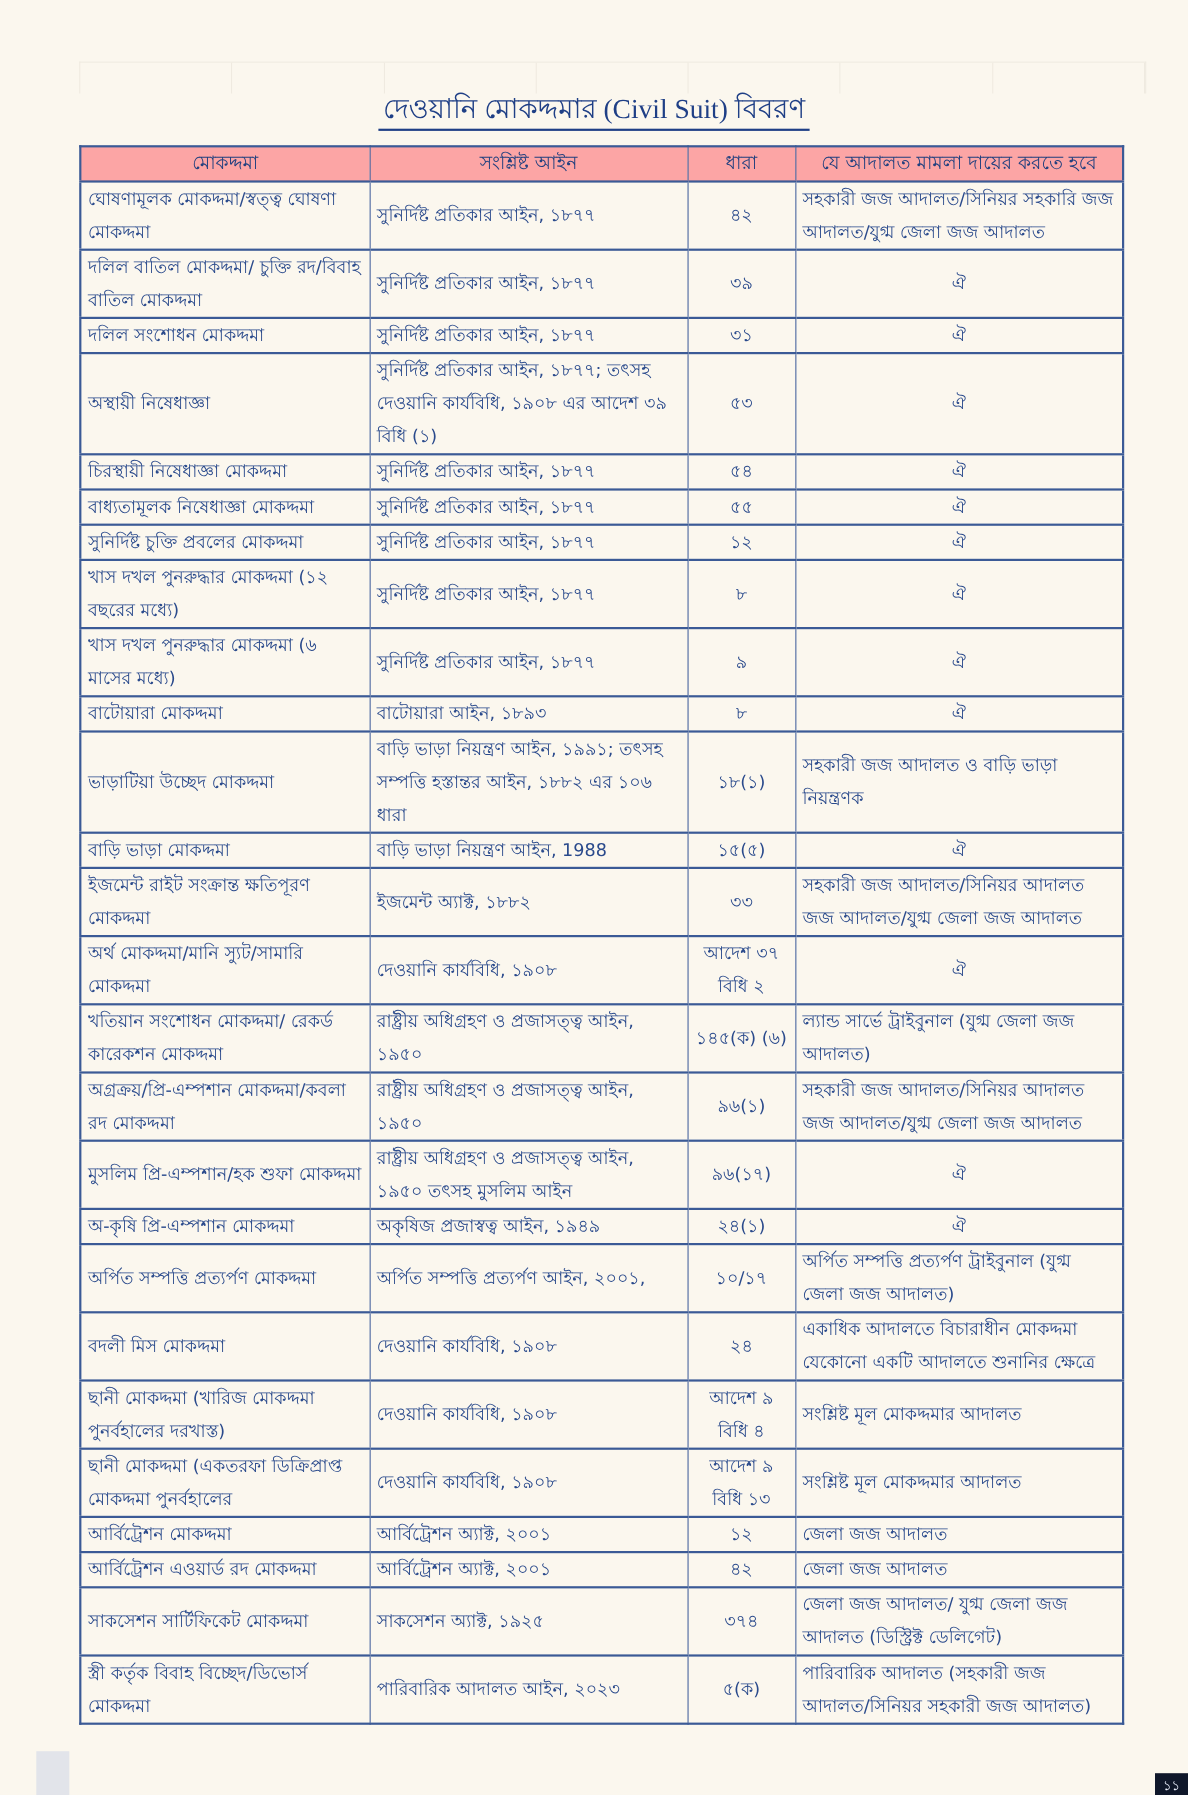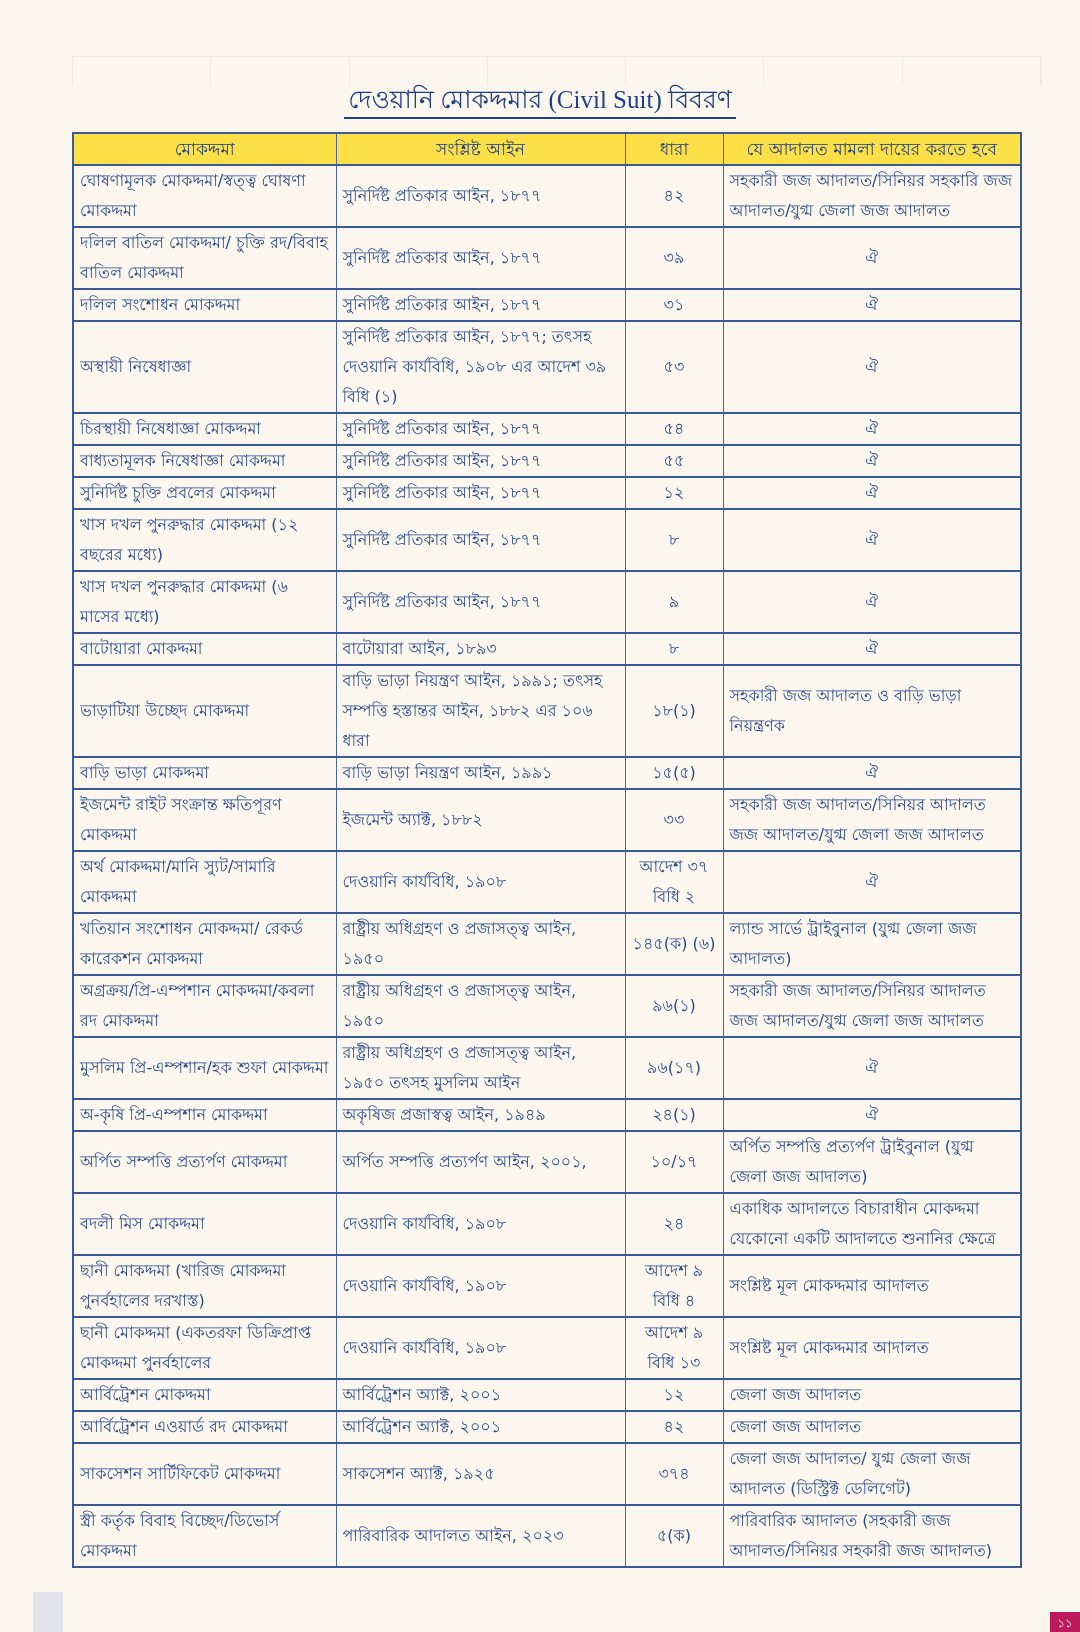--- a/index.html
+++ b/index.html
@@ -31,21 +31,21 @@
   }
   table.main {
     position: absolute; left: 72px; top: 132px; width: 948px;
     border-collapse: collapse;
     border: 2px solid #3b5a96;
     font-size: 16px;
     line-height: 30px;
     table-layout: fixed;
   }
   table.main th {
-    background: #fde047;
+    background: #fca5a5;
     color: #22407f;
     font-weight: normal;
     font-size: 17px;
     height: 28px;
     border: 1px solid #4a66a0;
     padding: 0 6px;
   }
   table.main td {
     border: 1px solid #4a66a0;
     padding: 0 6px;
@@ -55,21 +55,21 @@
   }
   table.main tr.row > td { border-top: 2px solid #3b5a96; }
   td.c-dhara { text-align: center; }
   td.c-court.same { text-align: center; }
   col.c1 { width: 263px; }
   col.c2 { width: 289px; }
   col.c3 { width: 98px; }
   col.c4 { width: 298px; }
   .page-num {
     position: absolute; right: 0; bottom: 0; width: 30px; height: 20px;
-    background: #be185d; color: #e9eefb; font-size: 12px;
+    background: #0f172a; color: #e9eefb; font-size: 12px;
     text-align: center; line-height: 22px;
   }
   .side-tab {
     position: absolute; left: 33px; bottom: 0; width: 30px; height: 40px;
     background: #e2e4ea;
   }
 </style>
 </head>
 <body>
 
@@ -164,21 +164,21 @@
         <td class="c-court same">ঐ</td>
       </tr>
       <tr class="row" style="height: 84px;">
         <td class="c-suit">ভাড়াটিয়া উচ্ছেদ মোকদ্দমা</td>
         <td class="c-law">বাড়ি ভাড়া নিয়ন্ত্রণ আইন, ১৯৯১; তৎসহ সম্পত্তি হস্তান্তর আইন, ১৮৮২ এর ১০৬ ধারা</td>
         <td class="c-dhara">১৮(১)</td>
         <td class="c-court">সহকারী জজ আদালত ও বাড়ি ভাড়া নিয়ন্ত্রণক</td>
       </tr>
       <tr class="row" style="height: 28px;">
         <td class="c-suit">বাড়ি ভাড়া মোকদ্দমা</td>
-        <td class="c-law">বাড়ি ভাড়া নিয়ন্ত্রণ আইন, ১৯৯১</td>
+        <td class="c-law">বাড়ি ভাড়া নিয়ন্ত্রণ আইন, 1988</td>
         <td class="c-dhara">১৫(৫)</td>
         <td class="c-court same">ঐ</td>
       </tr>
       <tr class="row" style="height: 56px;">
         <td class="c-suit">ইজমেন্ট রাইট সংক্রান্ত ক্ষতিপূরণ মোকদ্দমা</td>
         <td class="c-law">ইজমেন্ট অ্যাক্ট, ১৮৮২</td>
         <td class="c-dhara">৩৩</td>
         <td class="c-court">সহকারী জজ আদালত/সিনিয়র আদালত জজ আদালত/যুগ্ম জেলা জজ আদালত</td>
       </tr>
       <tr class="row" style="height: 56px;">

